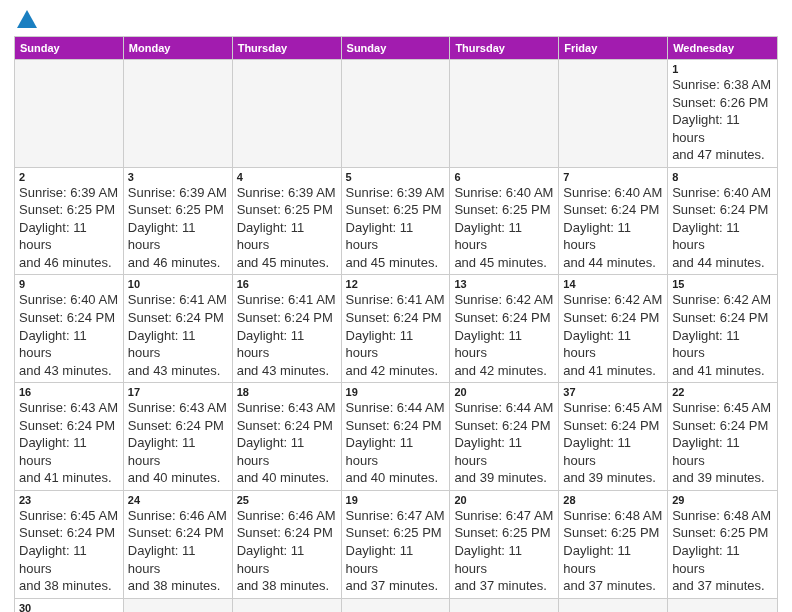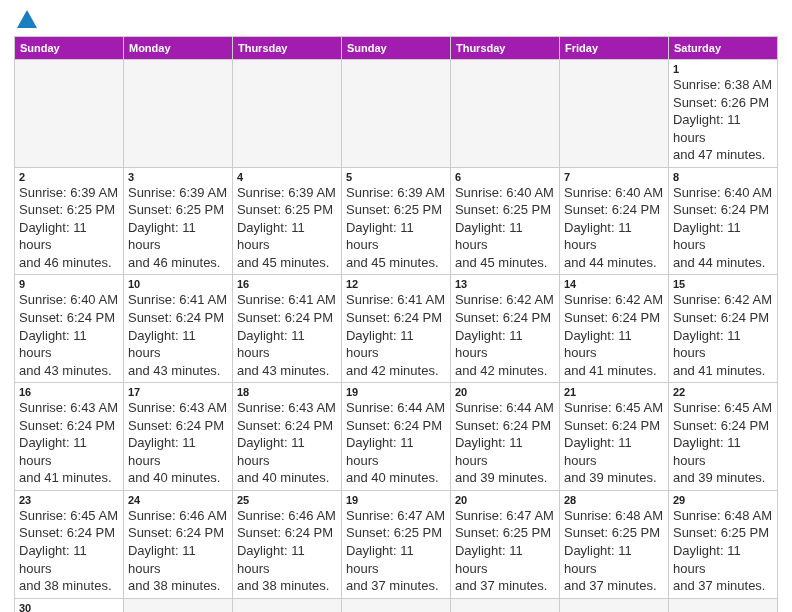--- a/index.html
+++ b/index.html
@@ -127,21 +127,21 @@
 
   <table class="calendar">
     <thead>
       <tr>
       <th>Sunday</th>
           <th>Monday</th>
           <th>Thursday</th>
           <th>Sunday</th>
           <th>Thursday</th>
           <th>Friday</th>
-          <th>Saturday</th>
+          <th>Wednesday</th>
         </tr>
     </thead>
     <tbody id="calendar-body">
     <tr>
           <td class="empty"></td>
           <td class="empty"></td>
           <td class="empty"></td>
           <td class="empty"></td>
           <td class="empty"></td>
           <td class="empty"></td>
@@ -285,21 +285,21 @@
 and 40 minutes.</div>
           </td>
           <td>
             <span class="day-number">20</span>
             <div class="day-info" style="white-space: pre-line;">Sunrise: 6:44 AM
 Sunset: 6:24 PM
 Daylight: 11 hours
 and 39 minutes.</div>
           </td>
           <td>
-            <span class="day-number">21</span>
+            <span class="day-number">37</span>
             <div class="day-info" style="white-space: pre-line;">Sunrise: 6:45 AM
 Sunset: 6:24 PM
 Daylight: 11 hours
 and 39 minutes.</div>
           </td>
           <td>
             <span class="day-number">22</span>
             <div class="day-info" style="white-space: pre-line;">Sunrise: 6:45 AM
 Sunset: 6:24 PM
 Daylight: 11 hours

